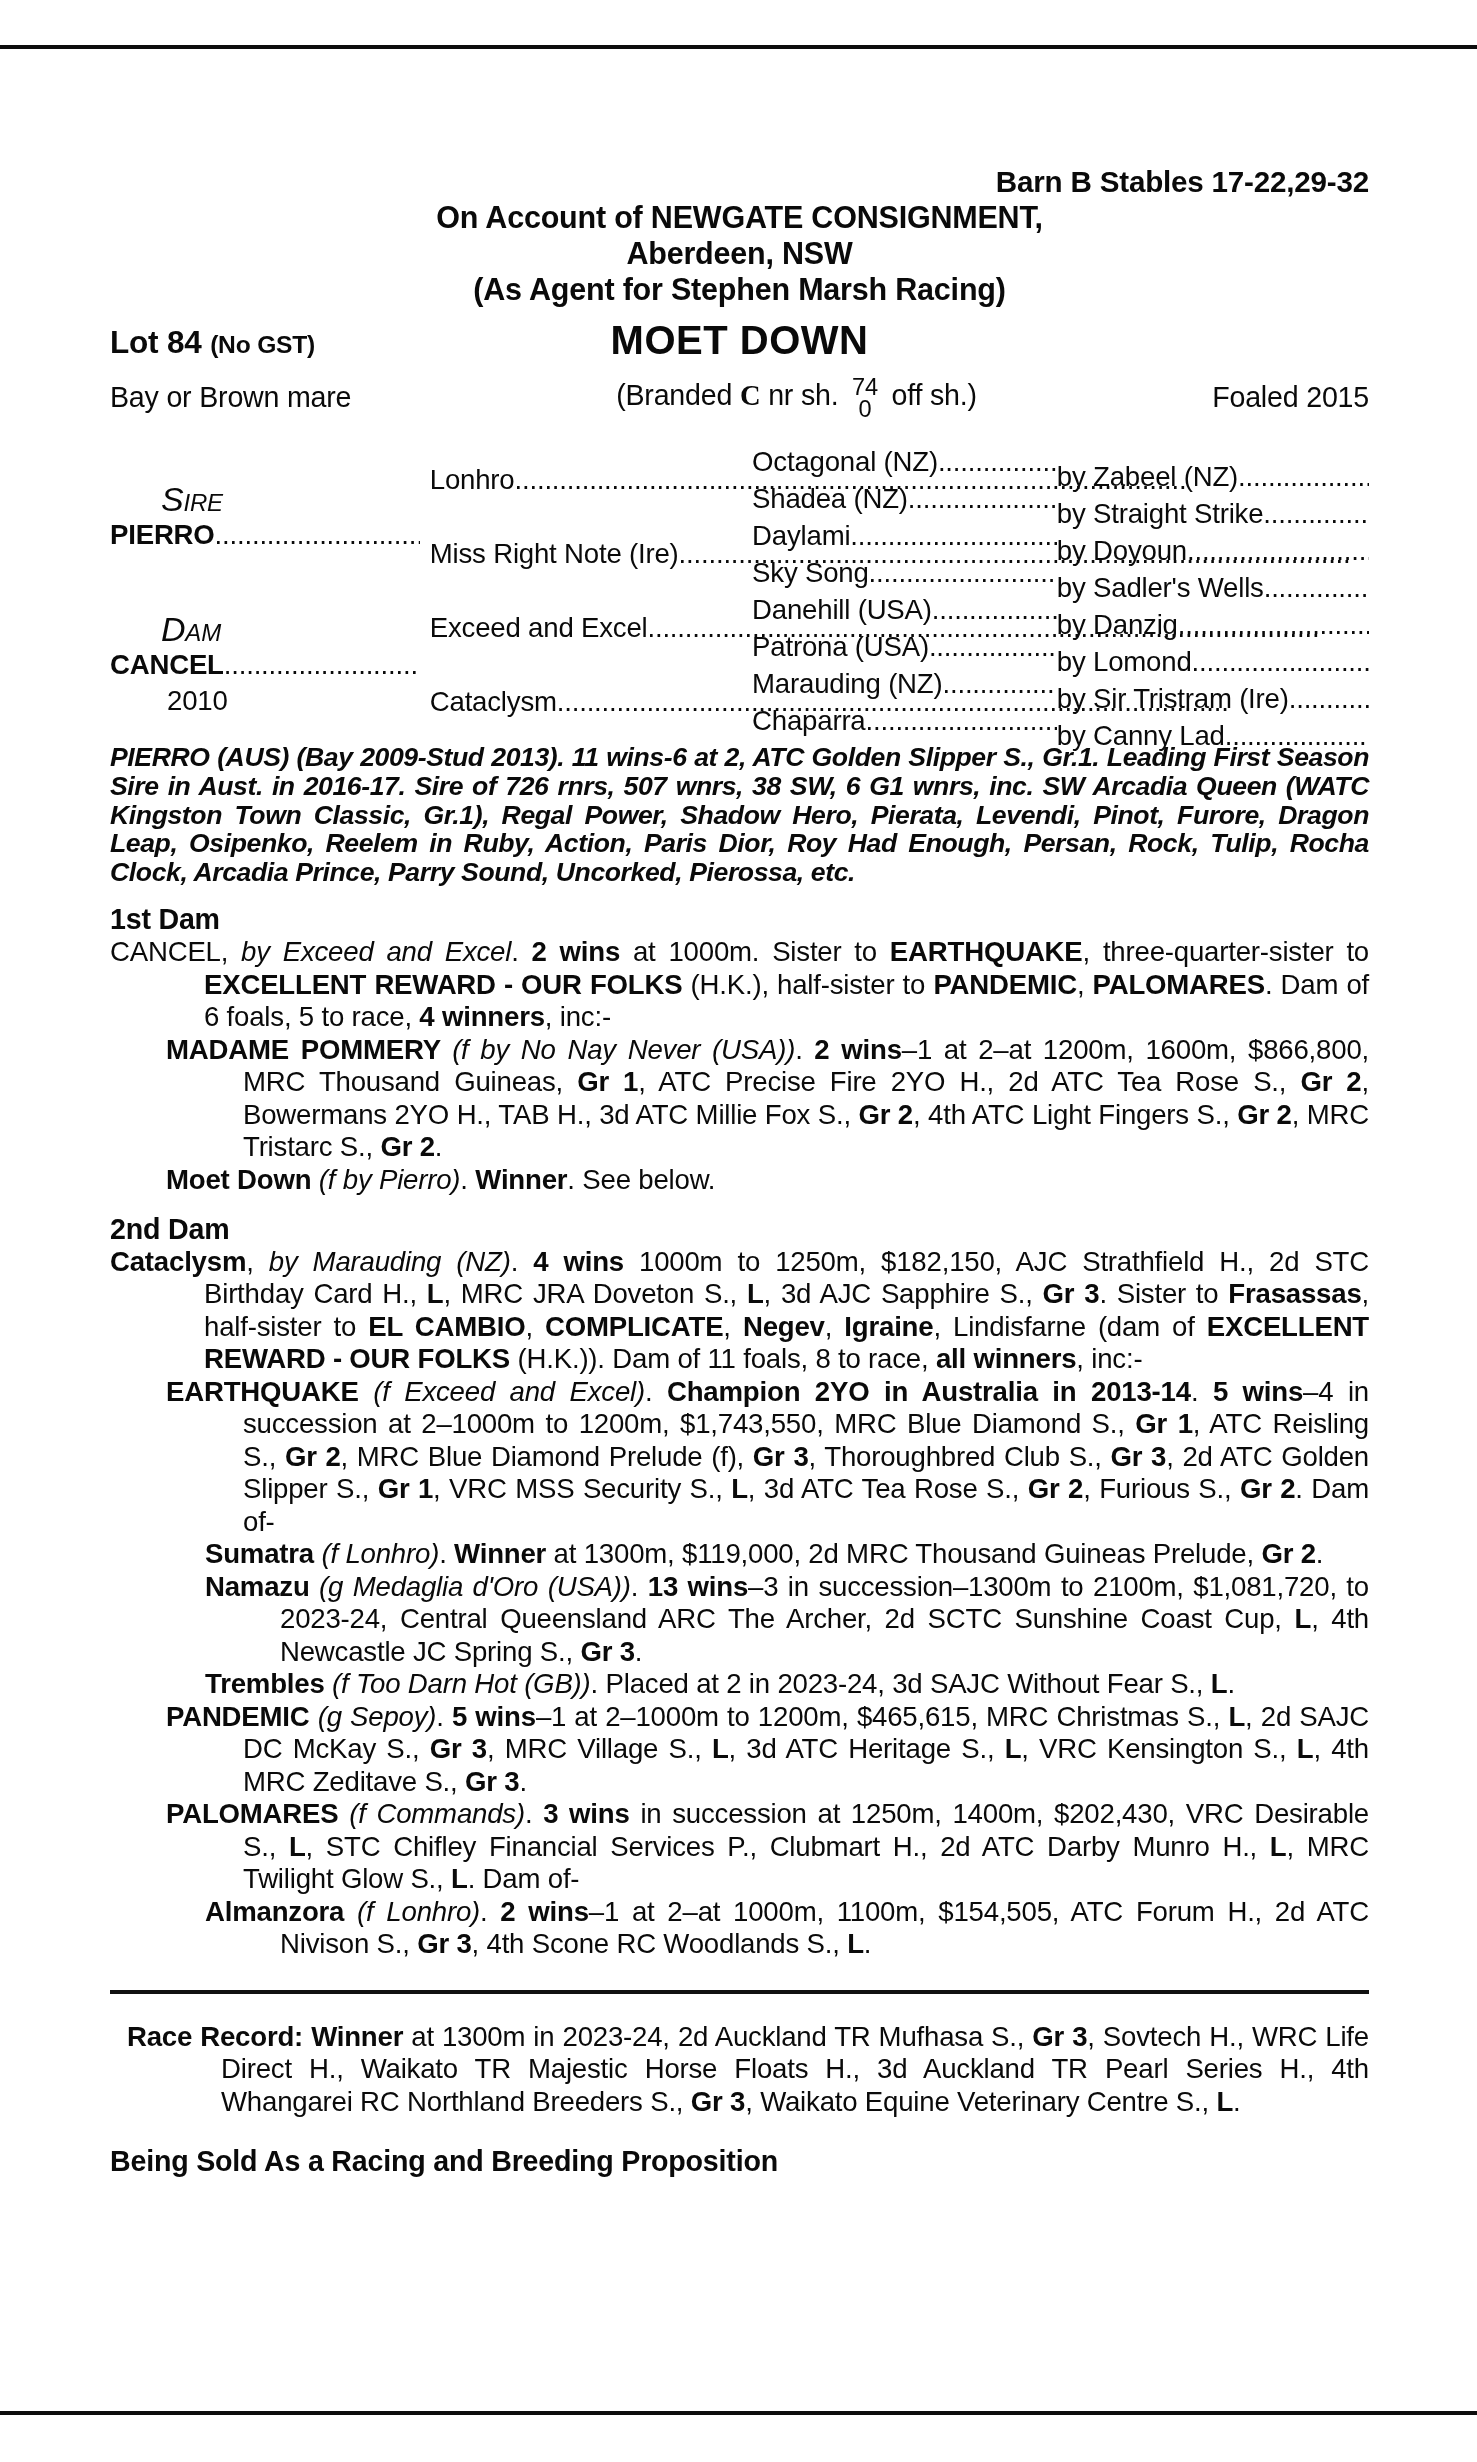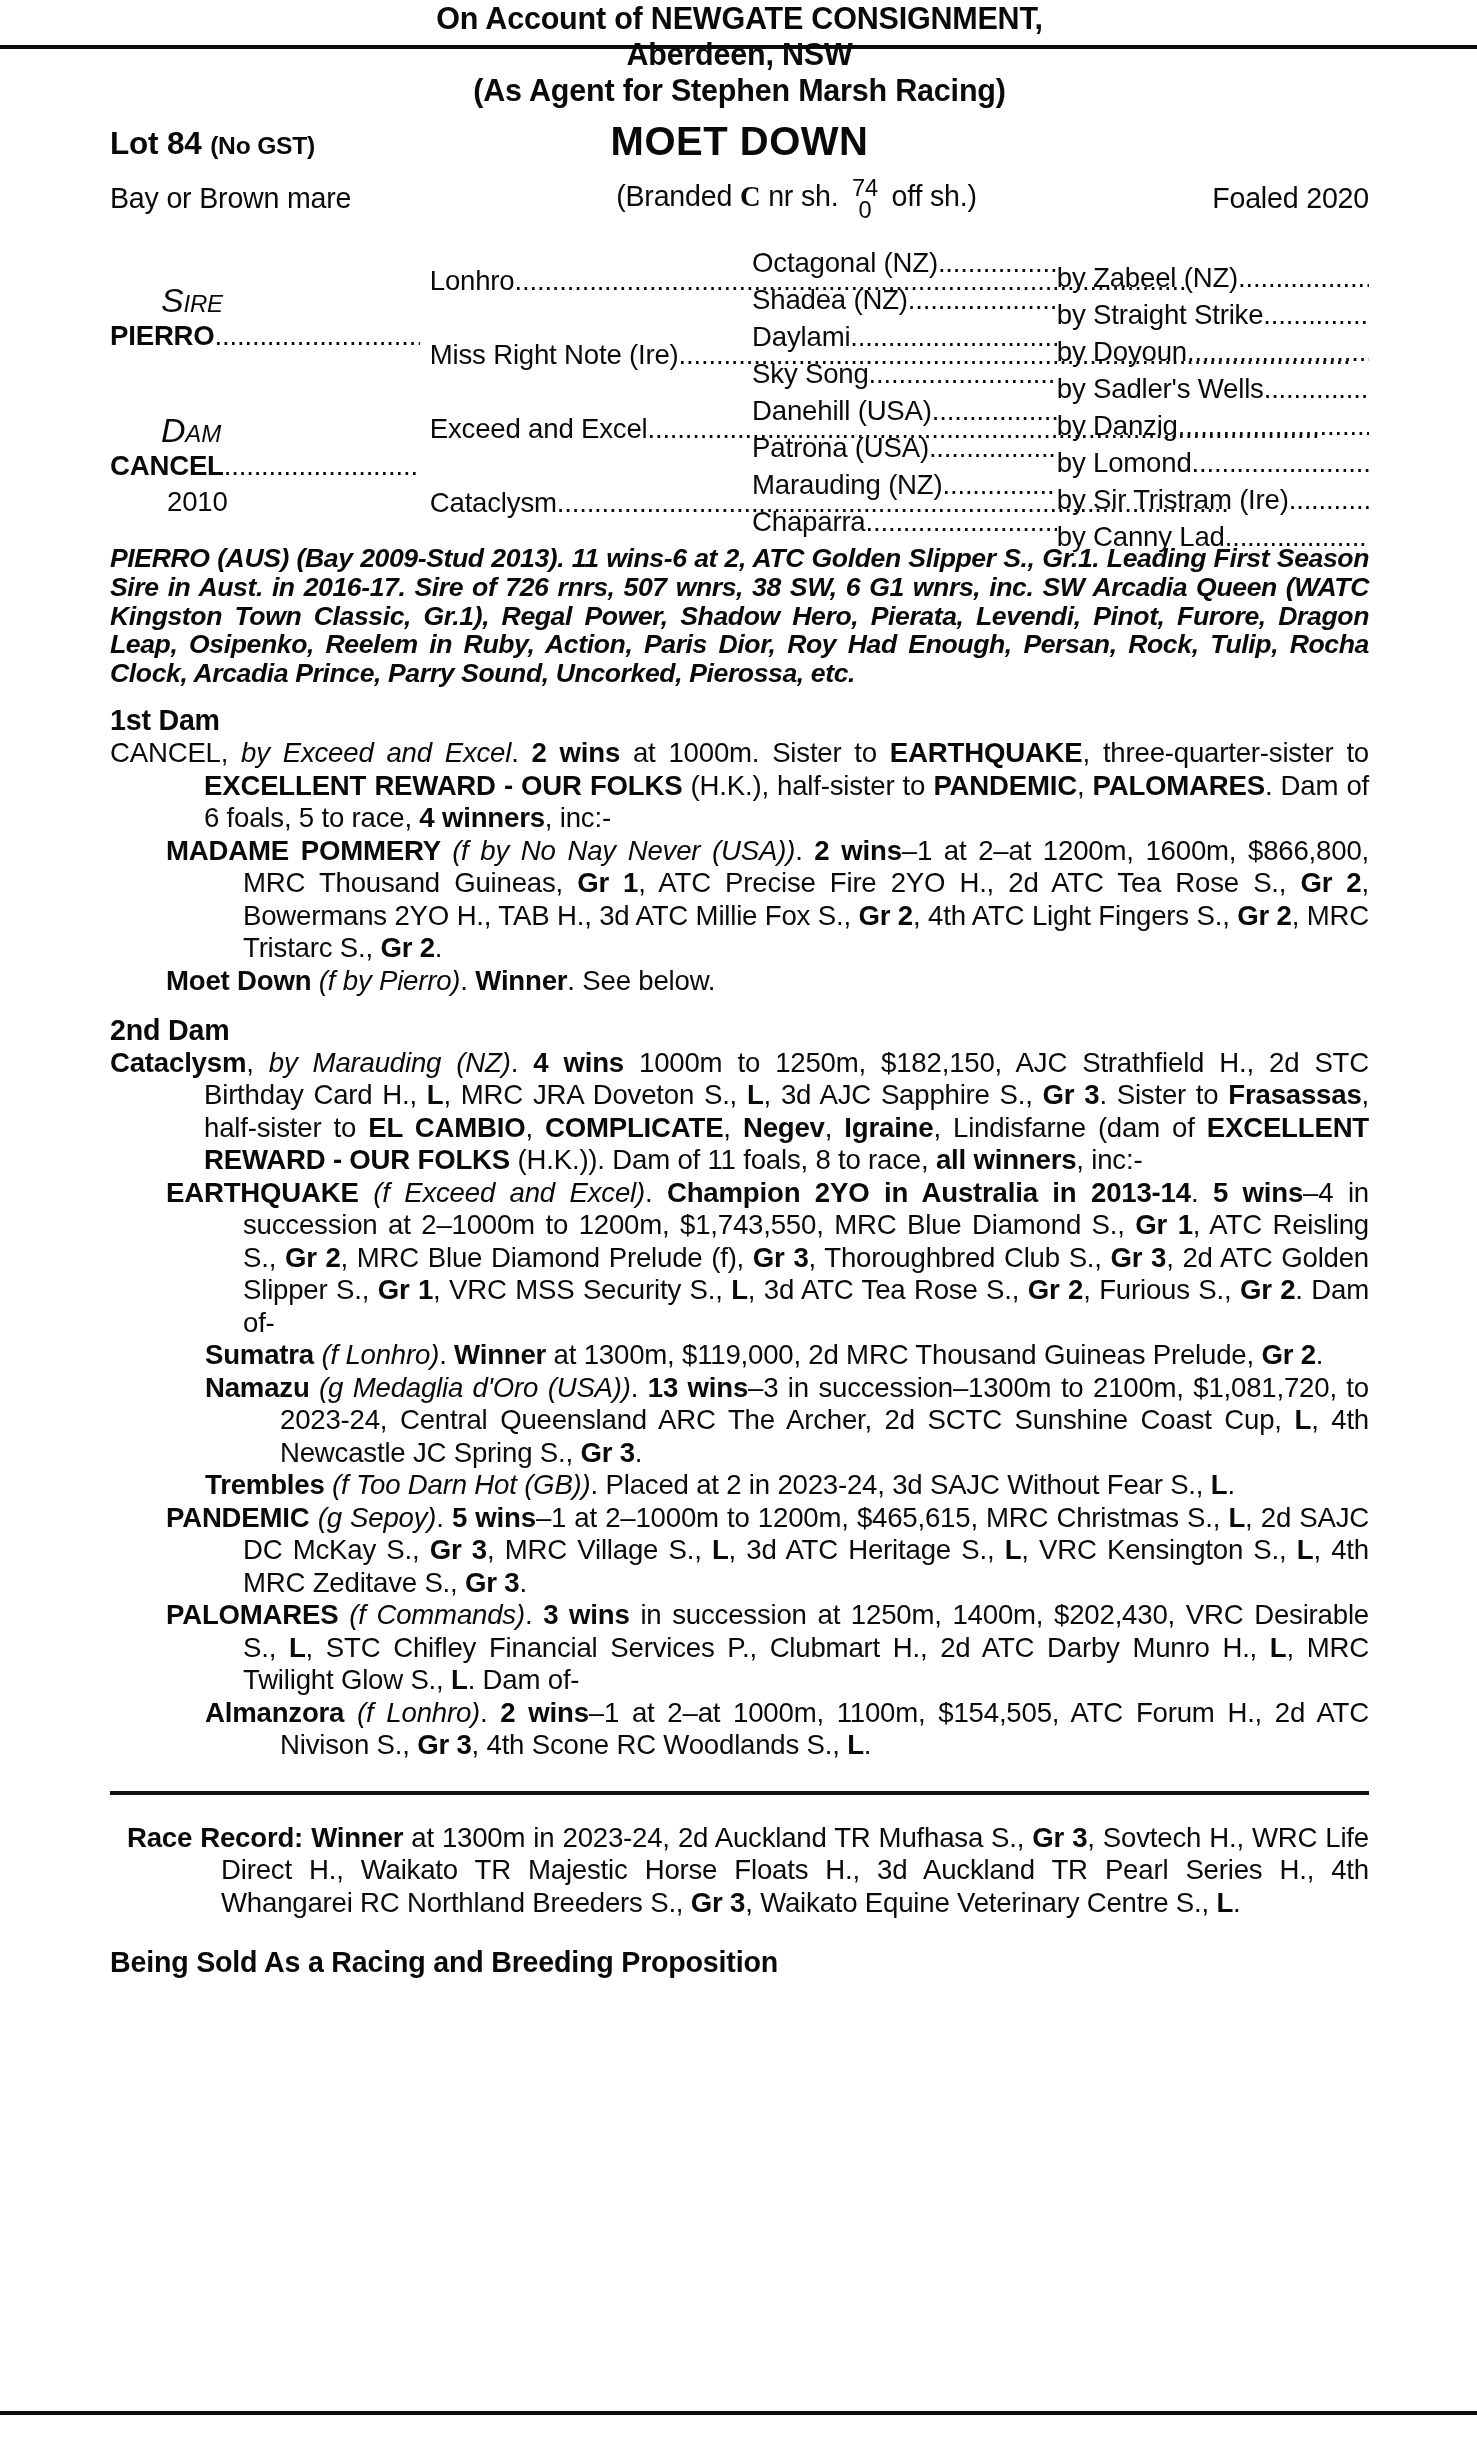--- a/index.html
+++ b/index.html
@@ -74,20 +74,21 @@
 </style>
 </head>
 <body>
 
 <div class="page">
   <div class="rule rule-top"></div>
   <div class="rule rule-bottom"></div>
 
   <div class="content">
 
+    <div class="barn-line">Barn B Stables 17-22,29-32</div>
     <div class="consignor">On Account of NEWGATE CONSIGNMENT,</div>
     <div class="consignor">Aberdeen, NSW</div>
     <div class="consignor">(As Agent for Stephen Marsh Racing)</div>
 
     <div class="lot-row">
       <div class="lot-left">
         <span>Lot 84</span>
         <span class="gst">(No GST)</span>
       </div>
       <div class="horse-name">MOET DOWN</div>
@@ -98,21 +99,21 @@
       <div class="desc-mid">
         <span>(Branded</span>
         <span class="brand-symbol">C</span>
         <span>nr sh.</span>
         <span class="stack">
             <span>74</span>
             <span>0</span>
           </span>
         <span>off sh.)</span>
       </div>
-      <div class="desc-right">Foaled 2020</div>
+      <div class="desc-right">Foaled 2015</div>
     </div>
 
     <div class="pedigree">
       <div class="ped-col1">
         <div class="ped-block">
           <div class="ped-label">Sire</div>
           <div class="nmrow">
               <span class="nm ped-main">PIERRO</span>
               <span class="dots"></span>
             </div>

